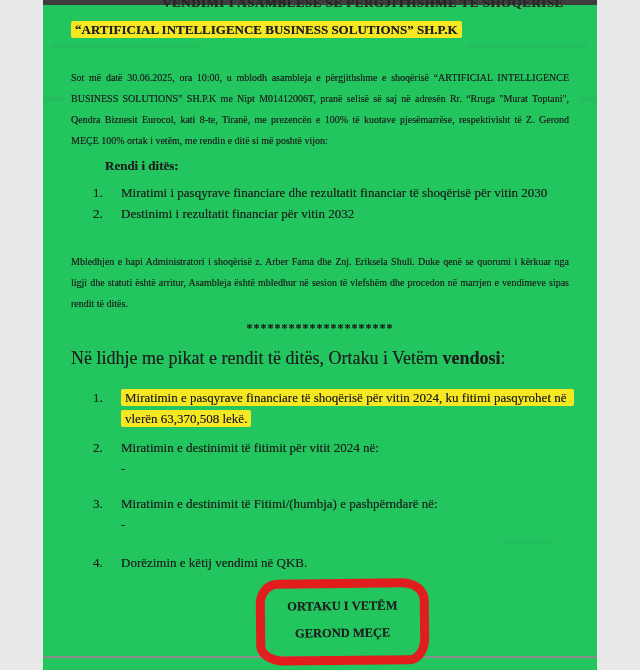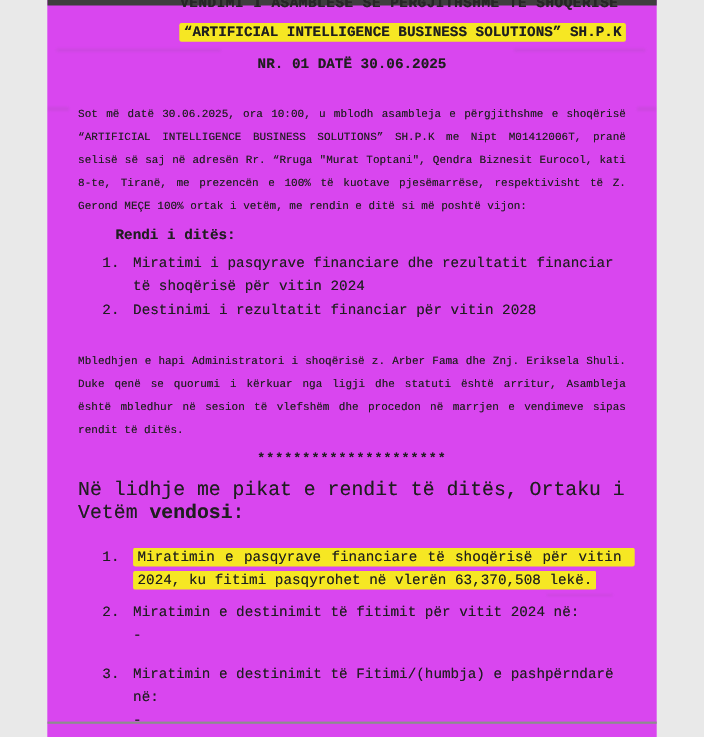--- a/index.html
+++ b/index.html
@@ -1,22 +1,22 @@
 <!DOCTYPE html>
 <html><head>
 <meta charset="utf-8">
 <style>
   html,body{margin:0;padding:0;background:#e9e9e9;}
   .page{
     position:relative;
     width:554px;height:670px;
     margin:0 auto;
-    background:#d946ef;
+    background:#22c55e;
     overflow:hidden;
-    font-family:Liberation Mono, monospace;
+    font-family:Liberation Serif, serif;
     color:#1f1f1f;
     text-shadow:0 0 .5px rgba(20,20,20,.55);
   }
   .top-bar{position:absolute;top:0;left:0;width:640px;height:5px;background:#3e3e3e;}
   .clipped-line{
     position:absolute;top:0;left:0;width:640px;height:9px;
     overflow:hidden;text-align:center;
   }
   .clipped-line span{
     display:inline-block;
@@ -24,21 +24,21 @@
     transform:translateY(-7px);
     color:#262626;white-space:nowrap;
   }
   .content{position:relative;padding:0 28px;z-index:2;}
   mark{
     background:#f6e723;color:inherit;
     padding:1px 4px;border-radius:2px;
     -webkit-box-decoration-break:clone;box-decoration-break:clone;
     white-space:pre-wrap;
   }
-  .title-line{margin-top:20px;text-align:right;font-weight:bold;font-size:13px;line-height:19px;}
+  .title-line{margin-top:20px;text-align:left;font-weight:bold;font-size:13px;line-height:19px;}
   .nr-line{margin-top:12px;text-align:center;font-weight:bold;font-size:13px;}
   .para{font-size:10px;line-height:21px;margin:0;}
   .justify{text-align:justify;}
   .p1{margin-top:28px;}
   .heading{font-weight:bold;font-size:13px;margin-top:7px;padding-left:34px;}
   .olist{margin-top:8px;}
   .oitem{display:flex;font-size:13px;line-height:21px;}
   .oitem .num{width:28px;flex:0 0 28px;text-align:left;padding-left:22px;box-sizing:content-box;}
   .oitem .txt{flex:1;}
   .p2{margin-top:27px;}
@@ -86,34 +86,33 @@
   <div class="smudge sm3"></div>
   <div class="smudge sm4"></div>
   <div class="smudge sm5"></div>
 
   <div class="content">
 
     <div class="title-line">
       <mark>“ARTIFICIAL INTELLIGENCE BUSINESS SOLUTIONS” SH.P.K</mark>
     </div>
 
-    <div class="nr-line">NR. 01 DATË 30.06.2025</div>
 
     <p class="para justify p1">Sot më datë 30.06.2025, ora 10:00, u mblodh asambleja e përgjithshme e shoqërisë “ARTIFICIAL INTELLIGENCE BUSINESS SOLUTIONS” SH.P.K me Nipt M01412006T, pranë selisë së saj në adresën Rr. “Rruga "Murat Toptani", Qendra Biznesit Eurocol, kati 8-te, Tiranë, me prezencën e 100% të kuotave pjesëmarrëse, respektivisht të Z. Gerond MEÇE 100% ortak i vetëm, me rendin e ditë si më poshtë vijon:</p>
 
     <div class="heading">Rendi i ditës:</div>
 
     <div class="olist">
       <div class="oitem">
         <span class="num">1.</span>
-        <span class="txt">Miratimi i pasqyrave financiare dhe rezultatit financiar të shoqërisë për vitin 2024</span>
+        <span class="txt">Miratimi i pasqyrave financiare dhe rezultatit financiar të shoqërisë për vitin 2030</span>
       </div>
       <div class="oitem">
         <span class="num">2.</span>
-        <span class="txt">Destinimi i rezultatit financiar për vitin 2028</span>
+        <span class="txt">Destinimi i rezultatit financiar për vitin 2032</span>
       </div>
     </div>
 
     <p class="para justify p2">Mbledhjen e hapi Administratori i shoqërisë z. Arber Fama dhe Znj. Eriksela Shuli. Duke qenë se quorumi i kërkuar nga ligji dhe statuti është arritur,  Asambleja është mbledhur në sesion të vlefshëm dhe procedon në marrjen e vendimeve sipas rendit të ditës.</p>
 
     <div class="separator">*********************</div>
 
     <p class="dec-intro">
       <span>Në lidhje me pikat e rendit të ditës, Ortaku i Vetëm </span><b>vendosi</b><span>:</span>
     </p>

